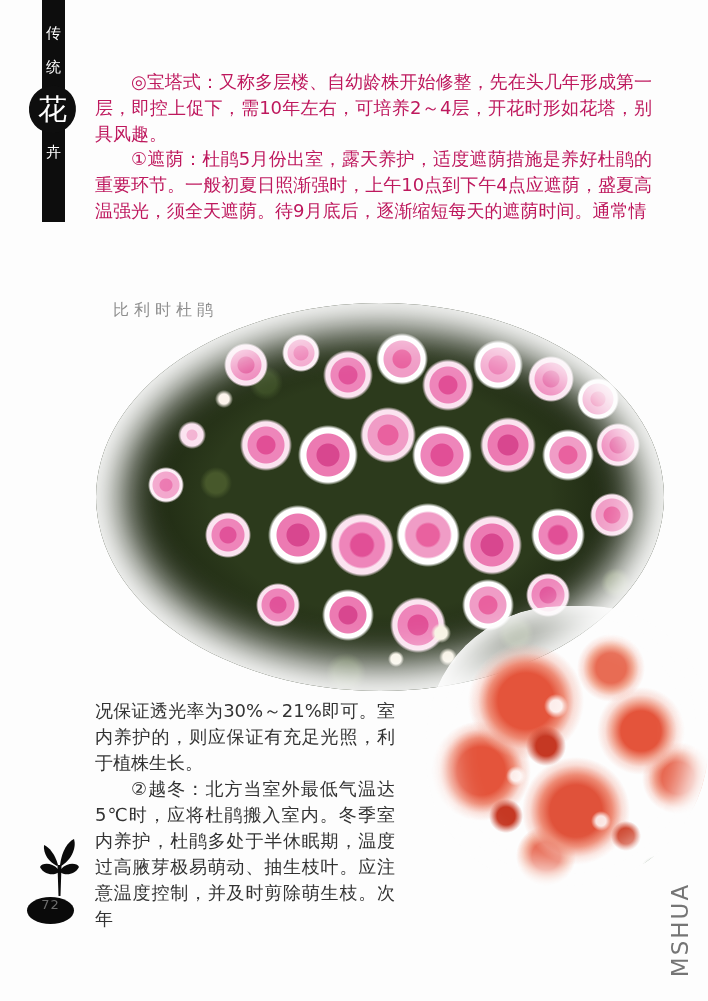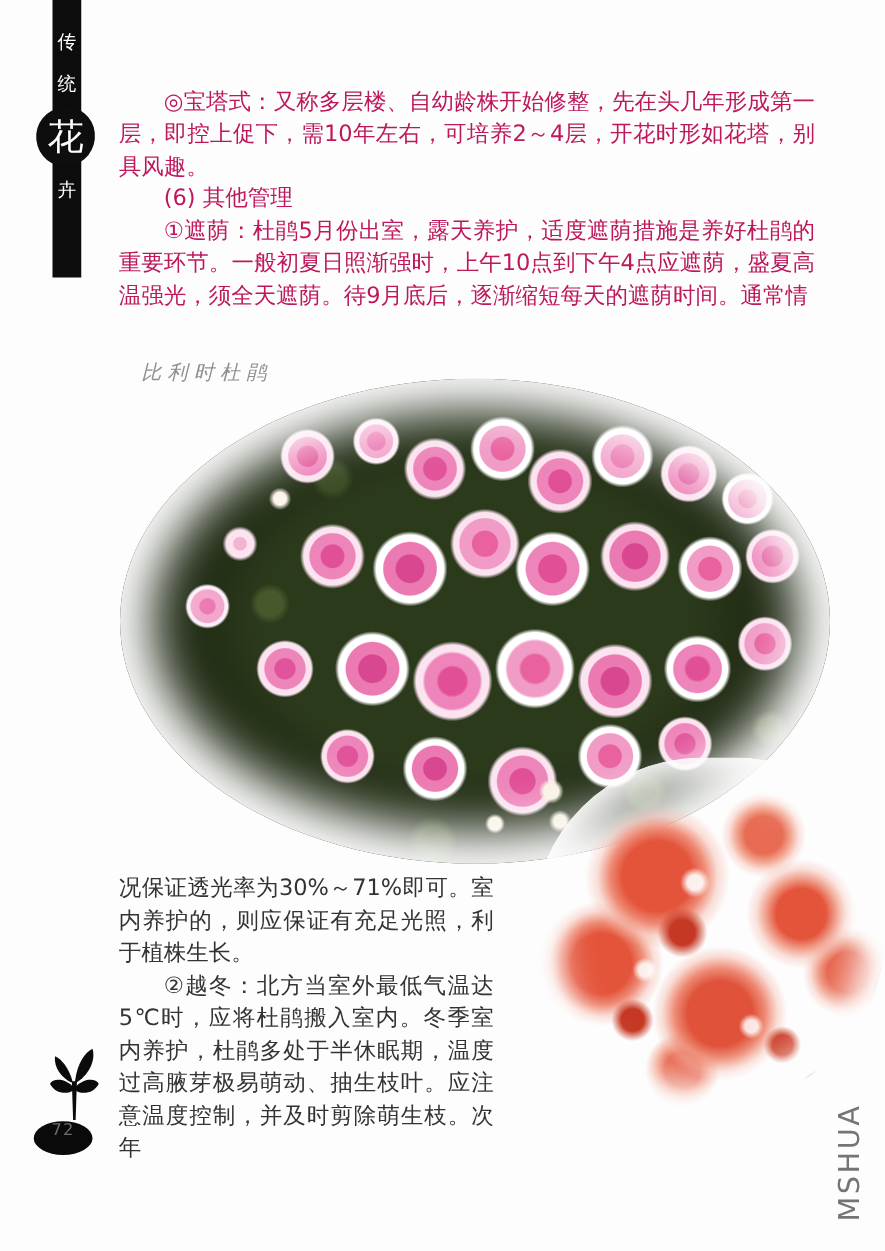--- a/index.html
+++ b/index.html
@@ -92,23 +92,23 @@
       
       radial-gradient(circle at 120px 180px, #47582b 0 10px, rgba(71,88,43,0) 16px),
       radial-gradient(circle at 420px 330px, #41532a 0 11px, rgba(65,83,42,0) 18px),
       radial-gradient(circle at 520px 280px, #47582b 0 9px,  rgba(71,88,43,0) 15px),
       radial-gradient(circle at 250px 370px, #3c4e26 0 12px, rgba(60,78,38,0) 20px),
       radial-gradient(circle at 170px 80px,  #3c4e26 0 10px, rgba(60,78,38,0) 17px),
       
       radial-gradient(ellipse 50% 50% at 50% 50%, rgba(14,20,7,0) 60%, rgba(14,20,7,.55) 88%);
   }
   .photo-caption {
-    position:absolute; left:113px; top:288px; z-index:2;
+    position:absolute; left:113px; top:300px; z-index:2;
     color:#8f8f8f; font-size:16px; letter-spacing:5px;
-    font-family:"DejaVu Serif","Liberation Serif",serif; font-style:italic;
+    font-family:"DejaVu Serif","Liberation Serif",serif; 
   }
   
   .painting {
     position:absolute; left:426px; top:606px; width:282px; height:280px;
     z-index:3; border-radius:48% 42% 50% 45%;
     box-shadow: inset 0 0 30px 18px #fdfdfd;
     background-image:
       radial-gradient(circle at 130px 100px, rgba(255,255,255,.9) 0 6px, rgba(255,255,255,0) 12px),
       radial-gradient(circle at 90px 170px,  rgba(255,255,255,.85) 0 5px, rgba(255,255,255,0) 10px),
       radial-gradient(circle at 175px 215px, rgba(255,255,255,.85) 0 5px, rgba(255,255,255,0) 10px),
@@ -146,31 +146,30 @@
   <div class="side-bar"></div>
   <div class="side-char c1">传</div>
   <div class="side-char c2">统</div>
   <div class="side-badge">
     <span>花</span>
   </div>
   <div class="side-char c3">卉</div>
 
   <div class="text-top">
     <p>◎宝塔式：又称多层楼、自幼龄株开始修整，先在头几年形成第一层，即控上促下，需10年左右，可培养2～4层，开花时形如花塔，别具风趣。</p>
-    <h3>(6) 其他管理</h3>
     <p>①遮荫：杜鹃5月份出室，露天养护，适度遮荫措施是养好杜鹃的重要环节。一般初夏日照渐强时，上午10点到下午4点应遮荫，盛夏高温强光，须全天遮荫。待9月底后，逐渐缩短每天的遮荫时间。通常情</p>
   </div>
 
   <div class="photo-caption">比利时杜鹃</div>
   <div class="photo"></div>
 
   <div class="painting"></div>
 
   <div class="text-bottom">
-    <p class="cont">况保证透光率为30%～71%即可。室内养护的，则应保证有充足光照，利于植株生长。</p>
+    <p class="cont">况保证透光率为30%～21%即可。室内养护的，则应保证有充足光照，利于植株生长。</p>
     <p class="ind">②越冬：北方当室外最低气温达5℃时，应将杜鹃搬入室内。冬季室内养护，杜鹃多处于半休眠期，温度过高腋芽极易萌动、抽生枝叶。应注意温度控制，并及时剪除萌生枝。次年</p>
   </div>
 
   <div class="plant-icon">
     <svg width="46" height="62" viewBox="0 0 46 62" fill="#0b0b0b" xmlns="http://www.w3.org/2000/svg">
       <path d="M22.5 60 L21.5 30 L23.5 30 Z" stroke="#0b0b0b" stroke-width="2"></path>
       <path d="M21 33 C14 26 5 27 3 31 C7 39 17 40 22 36 Z"></path>
       <path d="M24 33 C31 26 40 27 42 31 C38 39 28 40 23 36 Z"></path>
       <path d="M21 29 C18 18 12 11 7 9 C6 18 12 26 20 30 Z"></path>
       <path d="M23 29 C25 14 31 6 37 3 C40 13 33 25 24 30 Z"></path>

